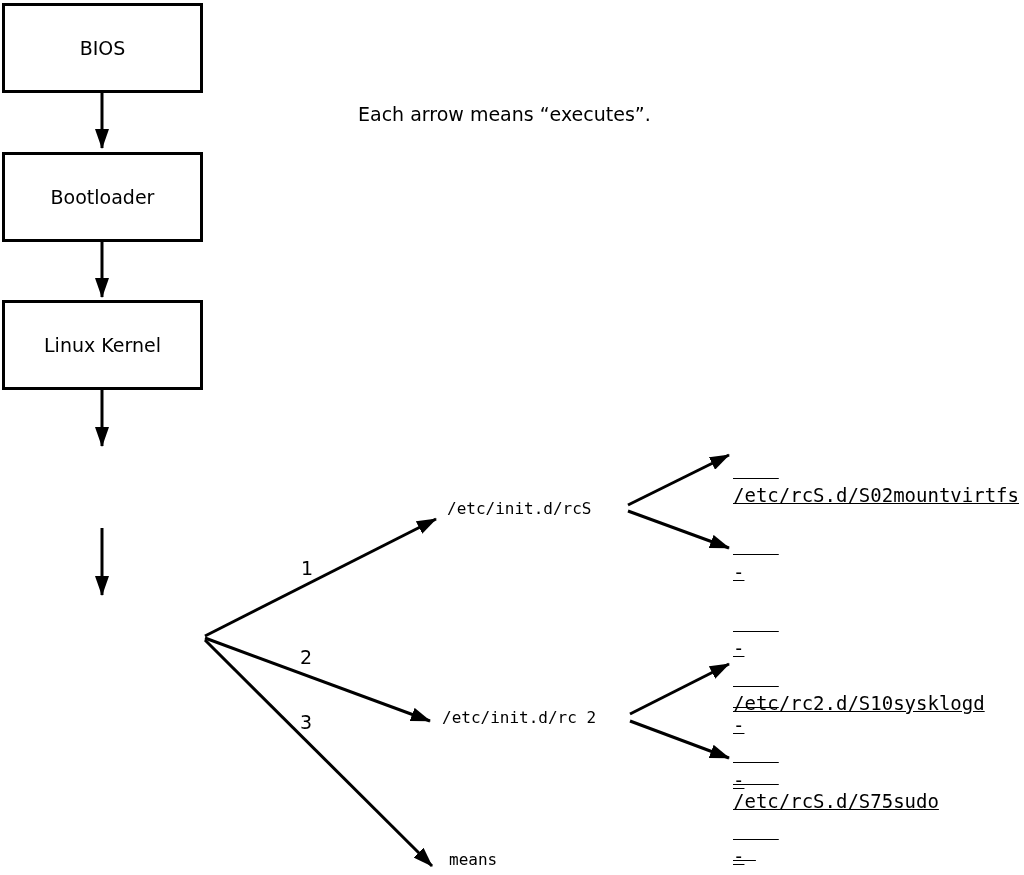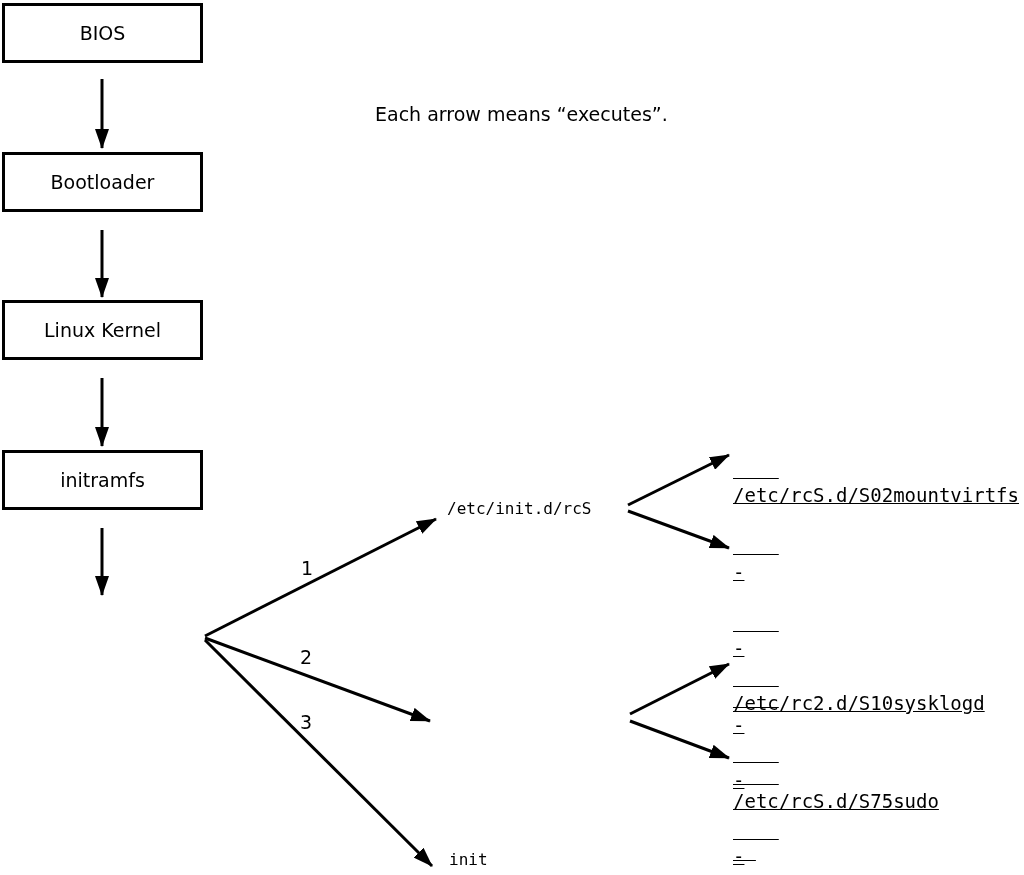--- a/index.html
+++ b/index.html
@@ -15,36 +15,35 @@
   }
   .arrows {
     position: absolute;
     left: 0; top: 0;
     width: 1024px; height: 875px;
   }
   .box {
     position: absolute;
     left: 2px;
     width: 201px;
-    height: 60px;
+    height: 90px;
     border: 3px solid #000000;
     background: #ffffff;
     display: flex;
     align-items: center;
     justify-content: center;
     font-size: 19px;
   }
   .note {
     position: absolute;
     left: 358px;
     top: 114px;
     transform: translateY(-50%);
     font-size: 19px;
     white-space: pre;
-    margin-left: 17px;
   }
   .branch-num {
     position: absolute;
     font-size: 19px;
     transform: translate(-50%, -50%);
   }
   .mono {
     position: absolute;
     font-family: "DejaVu Sans Mono", monospace;
     font-size: 16px;
@@ -91,32 +90,30 @@
 
   <div class="box" style="top:3px">
     <span>BIOS</span>
   </div>
   <div class="box" style="top:152px">
     <span>Bootloader</span>
   </div>
   <div class="box" style="top:300px">
     <span>Linux Kernel</span>
   </div>
-  <div class="box" style="top:450px">
-    <span>initramfs</span>
-  </div>
 
   <div class="note">Each arrow means “executes”.</div>
 
   <span class="branch-num" style="left:307px; top:568px">1</span>
   <span class="branch-num" style="left:306px; top:657px">2</span>
   <span class="branch-num" style="left:306px; top:722px">3</span>
 
   <div class="mono" style="left:447px; top:508px">/etc/init.d/rcS</div>
-  <div class="mono" style="left:449px; top:859px">init</div>
+  <div class="mono" style="left:442px; top:717px">/etc/init.d/rc 2</div>
+  <div class="mono" style="left:449px; top:859px">means</div>
 
   <div class="mono-block" style="left:733px; top:432px">
     <div>/etc/rcS.d/S02mountvirtfs</div>
     <div>-</div>
     <div>-</div>
     <div>-</div>
     <div>/etc/rcS.d/S75sudo</div>
   </div>
 
   <div class="mono-block" style="left:733px; top:640px">

